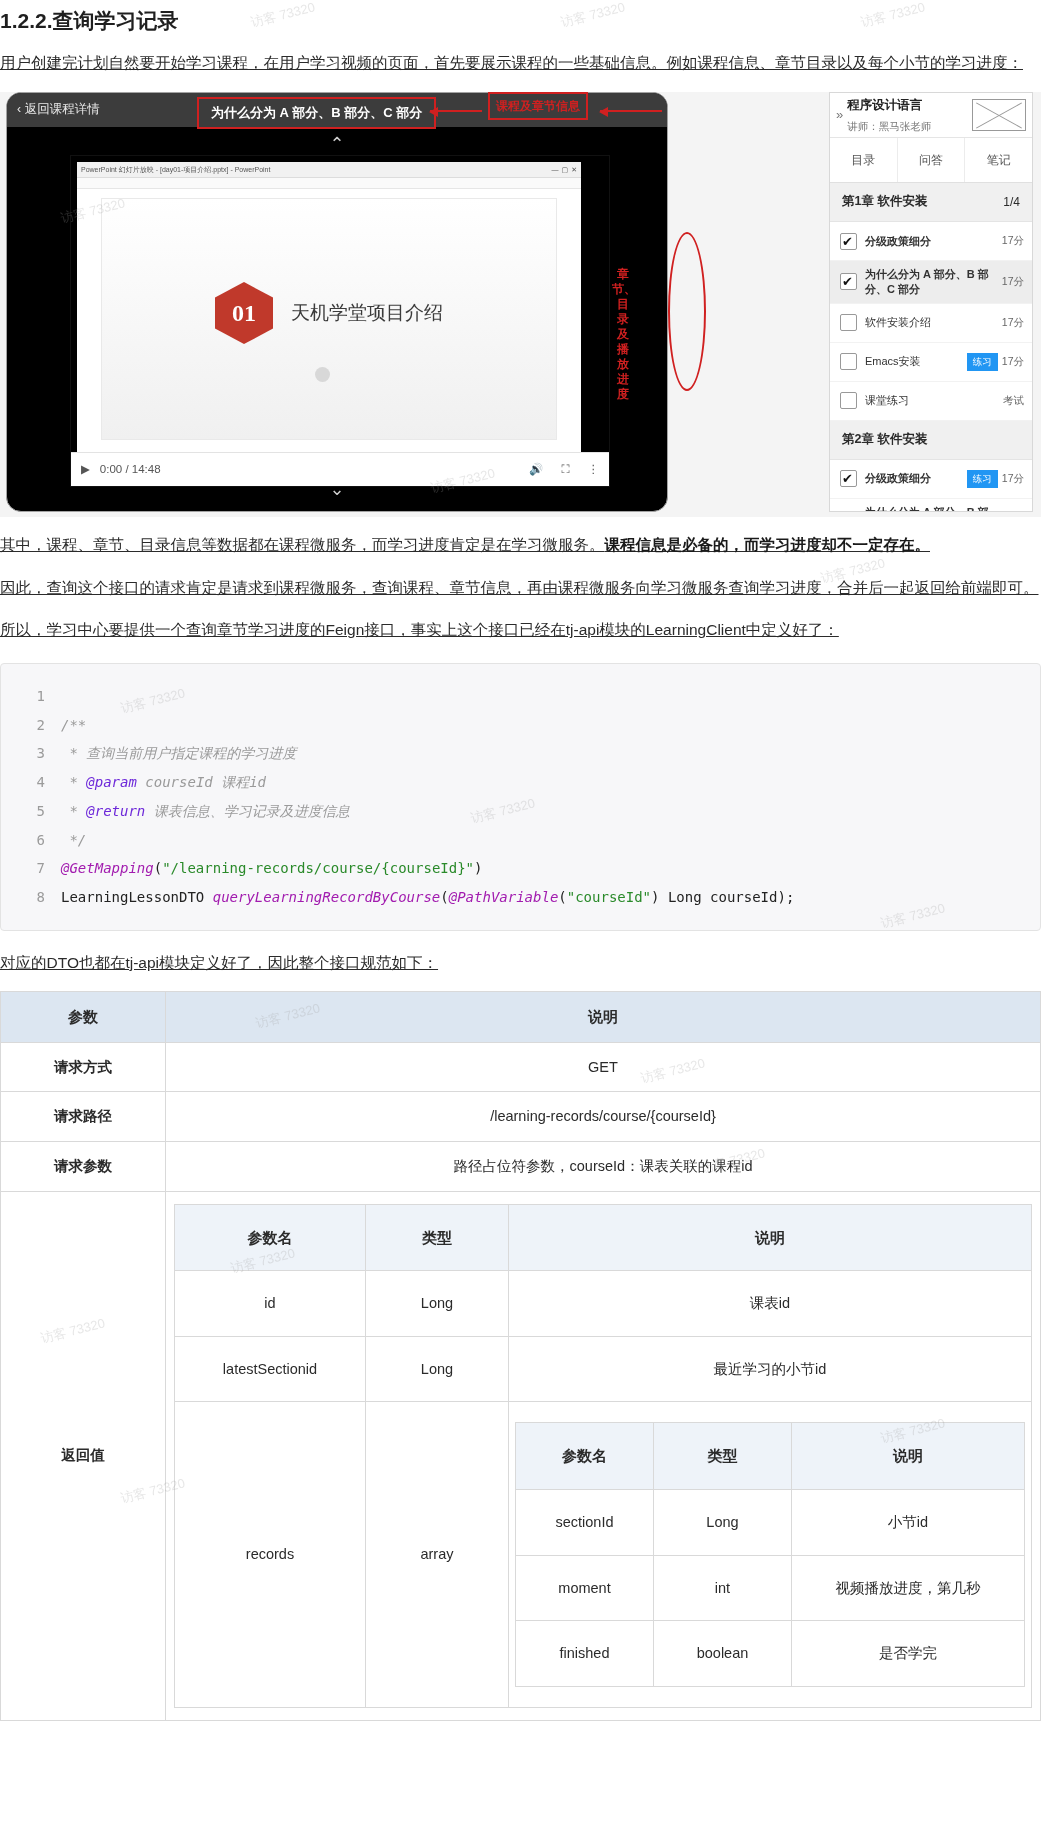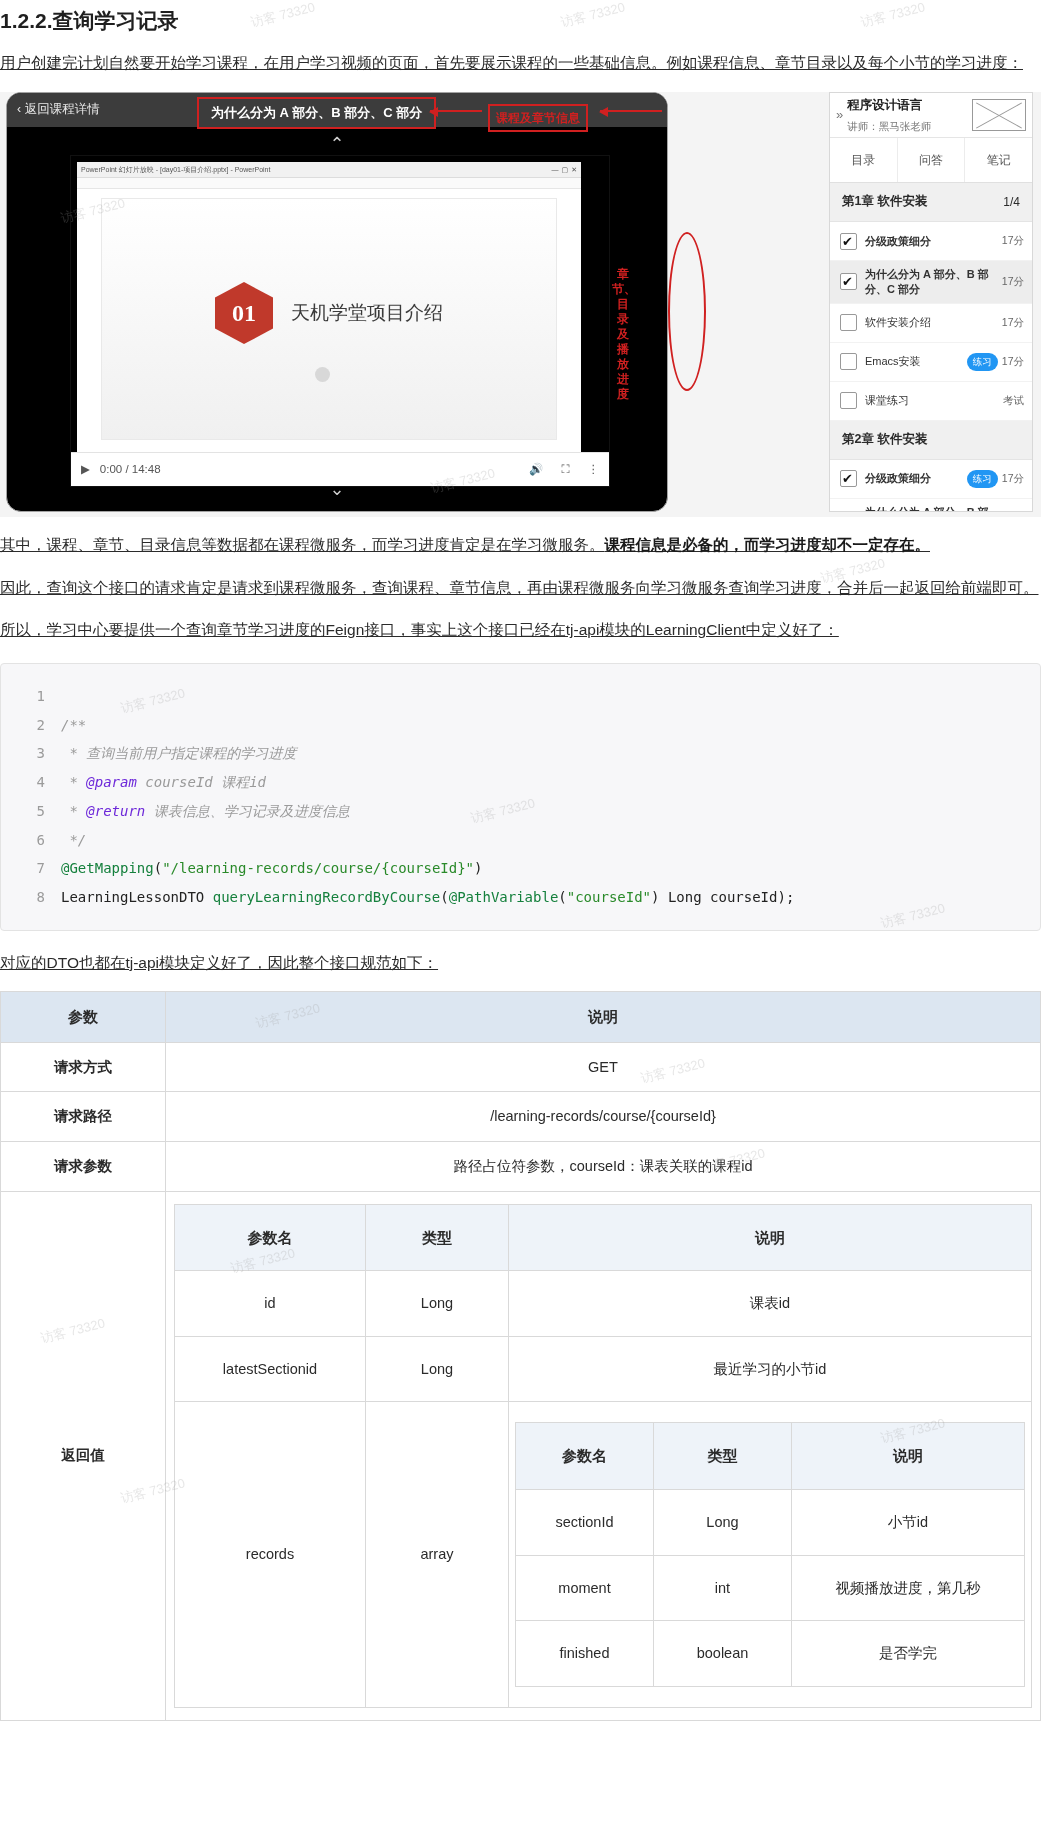--- a/index.html
+++ b/index.html
@@ -305,21 +305,21 @@
     position: absolute;
     left: 1px; top: -3px;
     font-size: 13px;
     color: #111;
   }
   .lesson .name { flex: 1; line-height: 1.35; }
   .lesson .name.bold { font-weight: bold; }
   .tag-prac {
     background: #2196f3;
     color: #fff;
-    border-radius: 9px;
+    border-radius: 0;
     font-size: 9.5px;
     padding: 1px 6px;
     margin: 0 4px;
   }
   .lesson .dur { font-size: 10.5px; color: #666; flex: 0 0 auto; }
   .red-ellipse {
     position: absolute;
     border: 2px solid #d02020;
     border-radius: 50%;
     z-index: 7;
@@ -342,21 +342,21 @@
     width: 34px;
     color: #9b9b9b;
     text-align: right;
     padding-right: 16px;
     flex: 0 0 auto;
     user-select: none;
   }
   .ct { white-space: pre; }
   .c-comment { color: #9a9a9a; font-style: italic; }
   .c-tag { color: #6d28d9; font-style: italic; }
-  .c-ann { color: #15803d; }
+  .c-ann { color: #a21caf; font-style: italic; }
   .c-str { color: #2a8a2a; }
   .c-plain { color: #222; }
 
   
   table.spec {
     border-collapse: collapse;
     width: 1041px;
     margin: 12px 0 0 0;
     font-size: 14.5px;
   }
@@ -445,21 +445,21 @@
           <span>0:00 / 14:48</span>
           <span class="vc-right">
             <span>🔊</span>
             <span>⛶</span>
             <span>⋮</span>
           </span>
         </div>
       </div>
     </div>
 
-    <div class="red-annot" style="left:488px; top:12px;">课程及章节信息</div>
+    <div class="red-annot" style="left:488px; top:0;">课程及章节信息</div>
     <div class="arrow-line" style="left:430px; top:18px; width:52px;"></div>
     <div class="arrow-line" style="left:600px; top:18px; width:62px;"></div>
     <div class="red-text" style="left:612px; top:175px; width:22px; line-height:1.25; text-align:center;">章节、目录及播放进度</div>
     <div class="red-ellipse" style="left:668px; top:140px; width:34px; height:155px;"></div>
 
     <div class="fig-right">
       <div class="rp-head">
         <span class="expand">»</span>
         <span>
           <div class="t1">程序设计语言</div>

